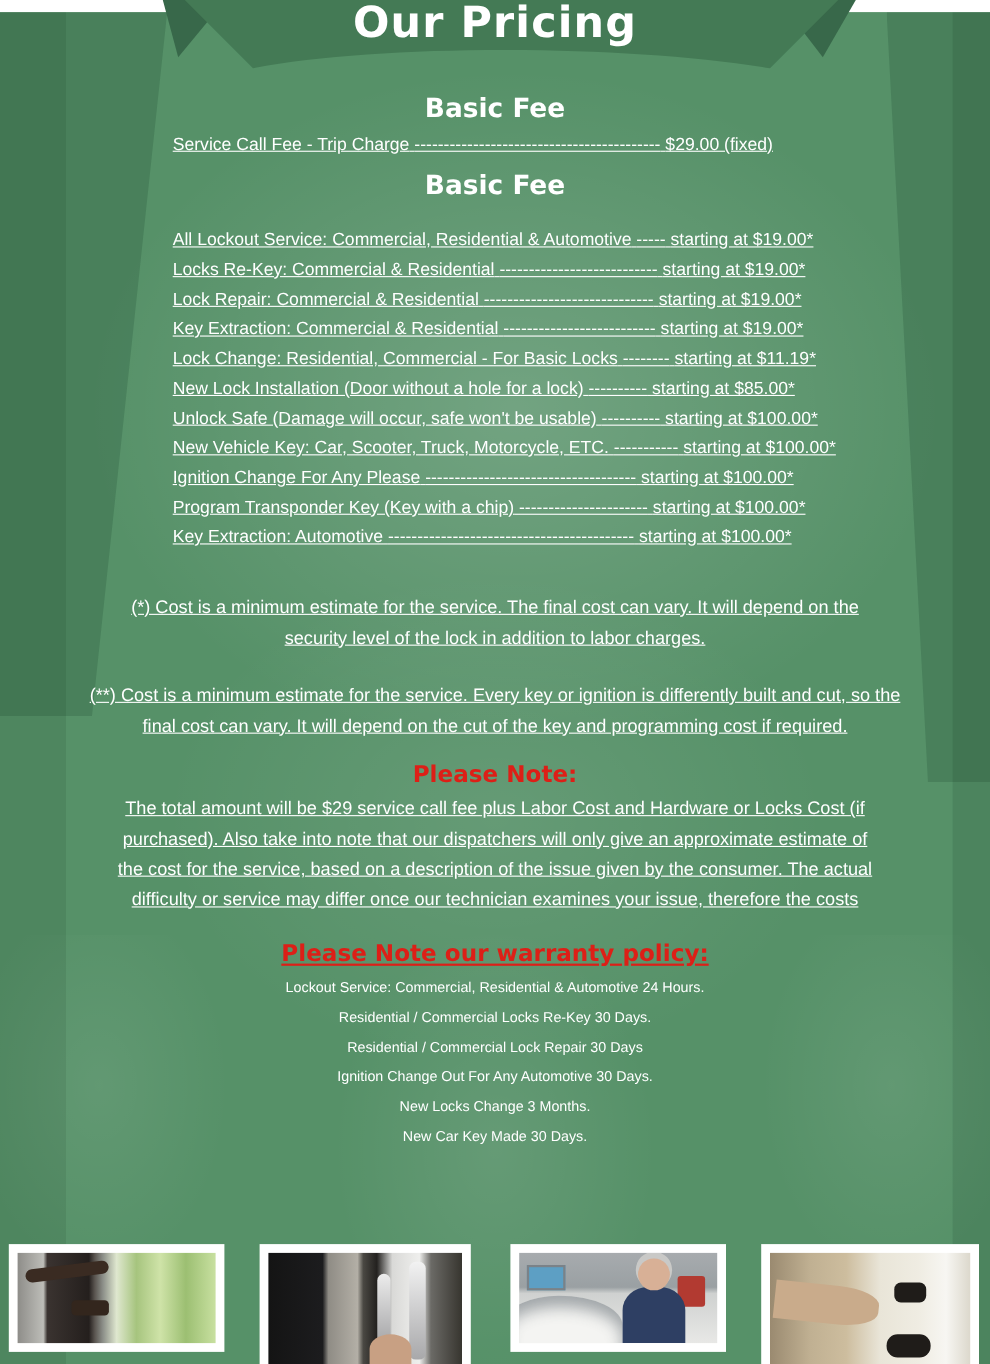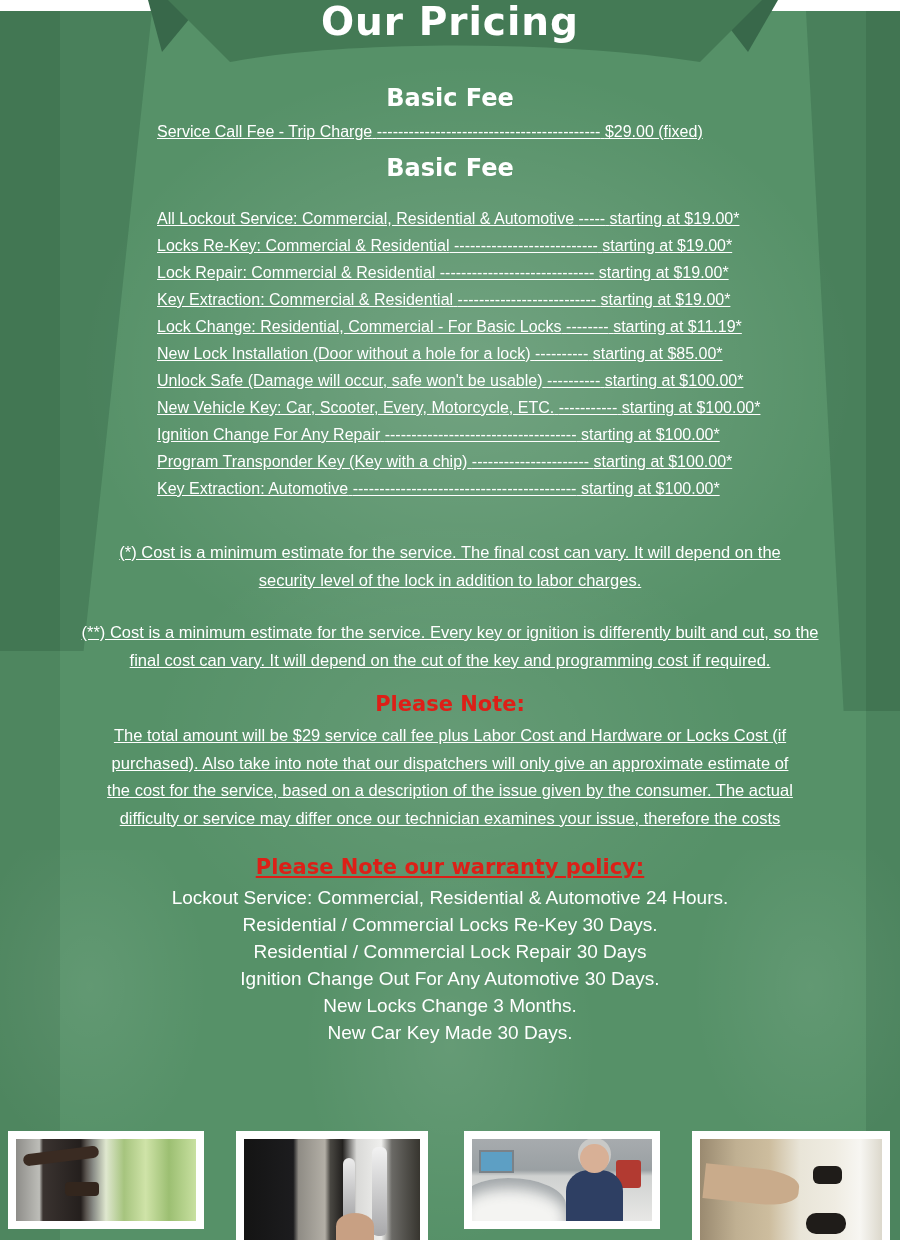--- a/index.html
+++ b/index.html
@@ -42,21 +42,21 @@
   .footnote-1{left:90px;width:720px;top:539px;}
   .footnote-2{left:80px;width:740px;top:619px;}
 
   .red-heading{position:absolute;left:0;width:900px;text-align:center;
     font-family:"DejaVu Sans",sans-serif;font-weight:bold;font-size:21px;color:#dd1f17;}
   .h-note{top:692px;}
   .h-warranty{top:855px;text-decoration:underline;}
 
   .note-body{left:105px;width:690px;top:722px;}
   .warranty-list{position:absolute;left:0;width:900px;top:884px;text-align:center;
-    font-size:19px;line-height:27px;}
+    font-size:13px;line-height:27px;}
   .warranty-list div{margin:0;}
 
   
   .frame{position:absolute;top:1131px;background:#ffffff;padding:8px;box-sizing:border-box;}
   .f1{left:8px;width:196px;height:98px;}
   .f2{left:236px;width:192px;height:119px;}
   .f3{left:464px;width:196px;height:98px;}
   .f4{left:692px;width:198px;height:119px;}
   .photo{position:relative;width:100%;height:100%;overflow:hidden;}
 
@@ -140,26 +140,26 @@
       <span>New Lock Installation (Door without a hole for a lock)</span>
       <span>----------</span>
       <span>starting at $85.00*</span>
     </div>
     <div class="price-row">
       <span>Unlock Safe (Damage will occur, safe won't be usable)</span>
       <span>----------</span>
       <span>starting at $100.00*</span>
     </div>
     <div class="price-row">
-      <span>New Vehicle Key: Car, Scooter, Every, Motorcycle, ETC.</span>
+      <span>New Vehicle Key: Car, Scooter, Truck, Motorcycle, ETC.</span>
       <span>-----------</span>
       <span>starting at $100.00*</span>
     </div>
     <div class="price-row">
-      <span>Ignition Change For Any Repair</span>
+      <span>Ignition Change For Any Please</span>
       <span>------------------------------------</span>
       <span>starting at $100.00*</span>
     </div>
     <div class="price-row">
       <span>Program Transponder Key (Key with a chip)</span>
       <span>----------------------</span>
       <span>starting at $100.00*</span>
     </div>
     <div class="price-row">
       <span>Key Extraction: Automotive</span>

